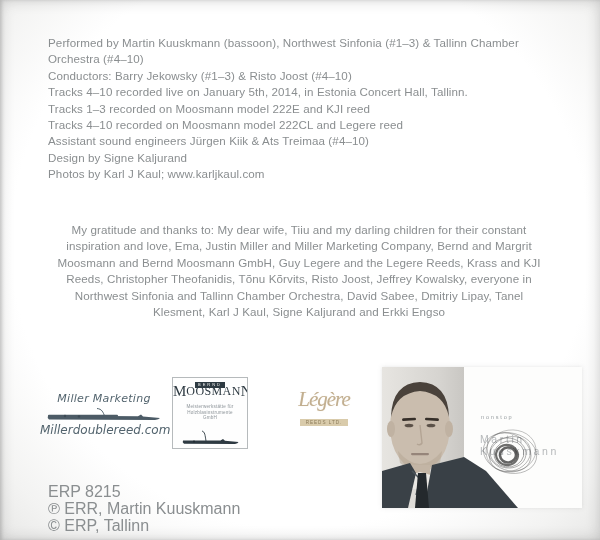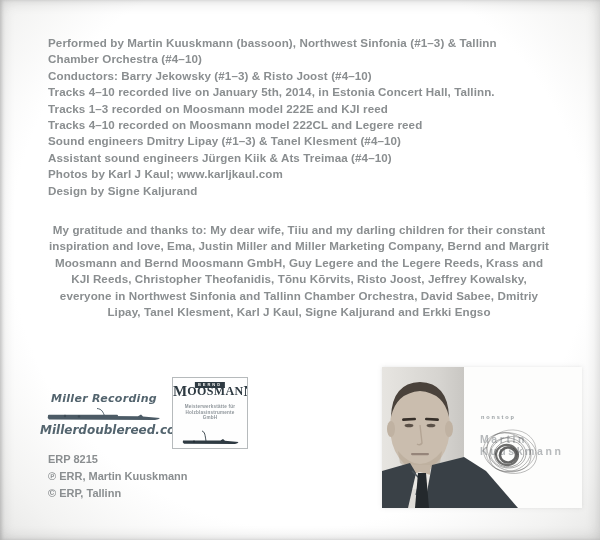--- a/index.html
+++ b/index.html
@@ -5,36 +5,35 @@
   html,body{margin:0;padding:0;}
   body{
     width:600px;height:540px;overflow:hidden;
     font-family:"Liberation Sans", sans-serif;
     background:#e9e9e8;
   }
   .page{
     position:relative;width:600px;height:540px;
     background:radial-gradient(ellipse at 50% 45%, #ffffff 68%, #f3f3f2 88%, #e8e8e7 100%);
     box-shadow:inset 0 0 14px rgba(90,90,90,.28), inset 2px 0 3px rgba(120,120,120,.25);
-    font-weight:bold;
   }
   
   .credits{
     position:absolute;left:48px;top:35px;width:500px;
     font-size:11.6px;line-height:16.4px;color:#8a8e90;
     letter-spacing:.1px;
   }
   .credits .line{white-space:normal;}
   .gratitude{
     position:absolute;left:48px;top:222px;width:502px;
     font-size:11.6px;line-height:16.4px;color:#8a8e90;letter-spacing:.1px;text-align:center;
   }
   .catalog{
-    position:absolute;left:48px;top:451px;
-    font-size:11px;line-height:16.8px;color:#8a8e90;
+    position:absolute;left:48px;top:484px;
+    font-size:16px;line-height:16.8px;color:#8a8e90;
   }
   
   .miller{
     position:absolute;left:40px;top:392px;width:128px;text-align:center;
     color:#53646e;
   }
   .miller .title{
     font-size:11px;font-style:italic;letter-spacing:.3px;
     font-family:"DejaVu Sans", sans-serif;
   }
@@ -102,36 +101,35 @@
 <body>
 
 <div class="page">
 
   <div class="credits">
     <div class="line">Performed by Martin Kuuskmann (bassoon), Northwest Sinfonia (#1–3) &amp; Tallinn Chamber Orchestra (#4–10)</div>
     <div class="line">Conductors: Barry Jekowsky (#1–3) &amp; Risto Joost (#4–10)</div>
     <div class="line">Tracks 4–10 recorded live on January 5th, 2014, in Estonia Concert Hall, Tallinn.</div>
     <div class="line">Tracks 1–3 recorded on Moosmann model 222E and KJI reed</div>
     <div class="line">Tracks 4–10 recorded on Moosmann model 222CL and Legere reed</div>
-    <div class="line">Sound engineers Dmitry Lipay (#1–3) &amp; Tanel Klesment (#4–10)</div>
     <div class="line">Assistant sound engineers Jürgen Kiik &amp; Ats Treimaa (#4–10)</div>
+    <div class="line">Design by Signe Kaljurand</div>
     <div class="line">Photos by Karl J Kaul; www.karljkaul.com</div>
-    <div class="line">Design by Signe Kaljurand</div>
   </div>
 
   <div class="gratitude">My gratitude and thanks to: My dear wife, Tiiu and my darling children for their constant inspiration and love, Ema, Justin Miller and Miller Marketing Company, Bernd and Margrit Moosmann and Bernd Moosmann GmbH, Guy Legere and the Legere Reeds, Krass and KJI Reeds, Christopher Theofanidis, Tõnu Kõrvits, Risto Joost, Jeffrey Kowalsky, everyone in Northwest Sinfonia and Tallinn Chamber Orchestra, David Sabee, Dmitriy Lipay, Tanel Klesment, Karl J Kaul, Signe Kaljurand and Erkki Engso</div>
 
   <div class="catalog">
     <div>ERP 8215</div>
     <div>℗ ERR, Martin Kuuskmann</div>
     <div>© ERP, Tallinn</div>
   </div>
 
   <div class="miller">
-    <div class="title">Miller Recording</div>
+    <div class="title">Miller Marketing</div>
     <svg width="118" height="16" viewBox="0 0 118 16">
       <path d="M60 11 C58 6 57 3 52 2.5" fill="none" stroke="#53646e" stroke-width="1"></path>
       <path d="M3 9.5 Q2 12 4 13.5 L110 14 Q114 13.5 115 12 L98 10.5 L96 8.5 L93 10.2 Z" fill="#4c5b66"></path>
       <rect x="3" y="8.8" width="70" height="2" rx="1" fill="#4c5b66"></rect>
       <circle cx="20" cy="10" r="1.2" fill="#3c4a54"></circle>
       <circle cx="34" cy="10.4" r="1.2" fill="#3c4a54"></circle>
     </svg>
     <div class="url">Millerdoublereed.com</div>
   </div>
 
@@ -145,20 +143,24 @@
       <div>Holzblasinstrumente</div>
       <div>GmbH</div>
     </div>
     <svg width="62" height="18" viewBox="0 0 62 18">
       <path d="M27 13 C26 7 26 4 23 3" fill="none" stroke="#2e3a42" stroke-width="0.9"></path>
       <path d="M4 12.5 Q3 14.5 5 15.8 L56 16 Q59 15.5 59.5 14 L46 12.8 L44 11 L41.5 12.6 Z" fill="#2e3a42"></path>
       <circle cx="15" cy="13.6" r="1" fill="#1f2a31"></circle>
     </svg>
   </div>
 
+  <div class="legere">
+    <div class="brand">Légère</div>
+    <div class="band">REEDS LTD.</div>
+  </div>
 
   <div class="album">
     <svg class="photo" width="200" height="141" viewBox="0 0 200 141">
       <defs>
         <linearGradient id="pbg" x1="0" y1="0" x2="1" y2="0">
           <stop offset="0" stop-color="#e7e5e1"></stop>
           <stop offset="0.7" stop-color="#d6d4d0"></stop>
           <stop offset="1" stop-color="#c9c7c3"></stop>
         </linearGradient>
       </defs>

